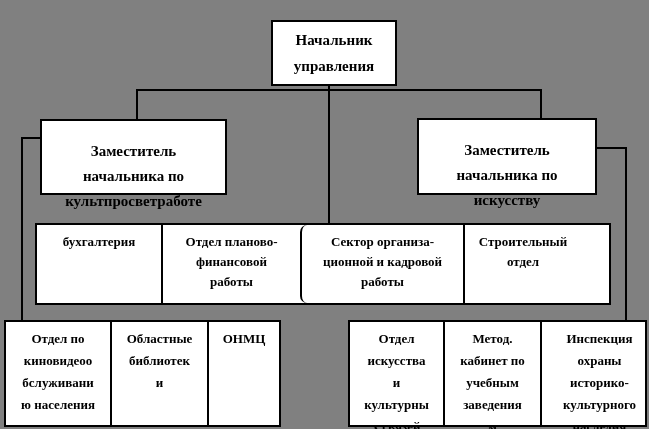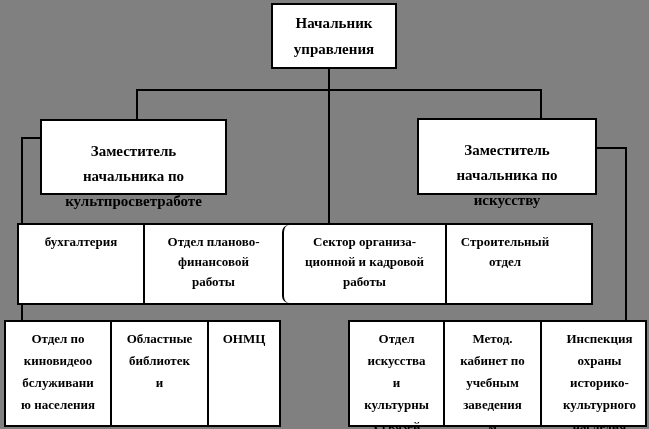--- a/index.html
+++ b/index.html
@@ -53,32 +53,32 @@
 
   <div class="line" style="left:328px;top:68px;width:2px;height:157px;"></div>
   <div class="line" style="left:136px;top:89px;width:406px;height:2px;"></div>
   <div class="line" style="left:136px;top:89px;width:2px;height:32px;"></div>
   <div class="line" style="left:540px;top:89px;width:2px;height:31px;"></div>
   <div class="line" style="left:21px;top:137px;width:21px;height:2px;"></div>
   <div class="line" style="left:21px;top:137px;width:2px;height:185px;"></div>
   <div class="line" style="left:595px;top:147px;width:32px;height:2px;"></div>
   <div class="line" style="left:625px;top:147px;width:2px;height:175px;"></div>
 
-  <div class="node node-head" style="left:271px;top:3px;width:126px;height:66px;">Начальник
+  <div class="node node-head" style="left:271px;top:20px;width:126px;height:66px;">Начальник
 управления</div>
 
   <div class="node node-deputy" style="left:40px;top:119px;width:187px;height:76px;">Заместитель
 начальника по
 культпросветработе</div>
 
   <div class="node node-deputy" style="left:417px;top:118px;width:180px;height:77px;">Заместитель
 начальника по
 искусству</div>
 
-  <div class="row row-mid" style="left:17px;top:223px;width:576px;height:82px;">
+  <div class="row row-mid" style="left:35px;top:223px;width:576px;height:82px;">
     <div class="cell" style="width:124px;">бухгалтерия</div>
     <div class="cell" style="width:139px;">Отдел планово-
 финансовой
 работы</div>
     <div class="cell" style="width:163px;border-radius:7px;">Сектор организа-
 ционной и кадровой
 работы</div>
     <div class="cell" style="width:118px;">Строительный
 отдел</div>
   </div>

